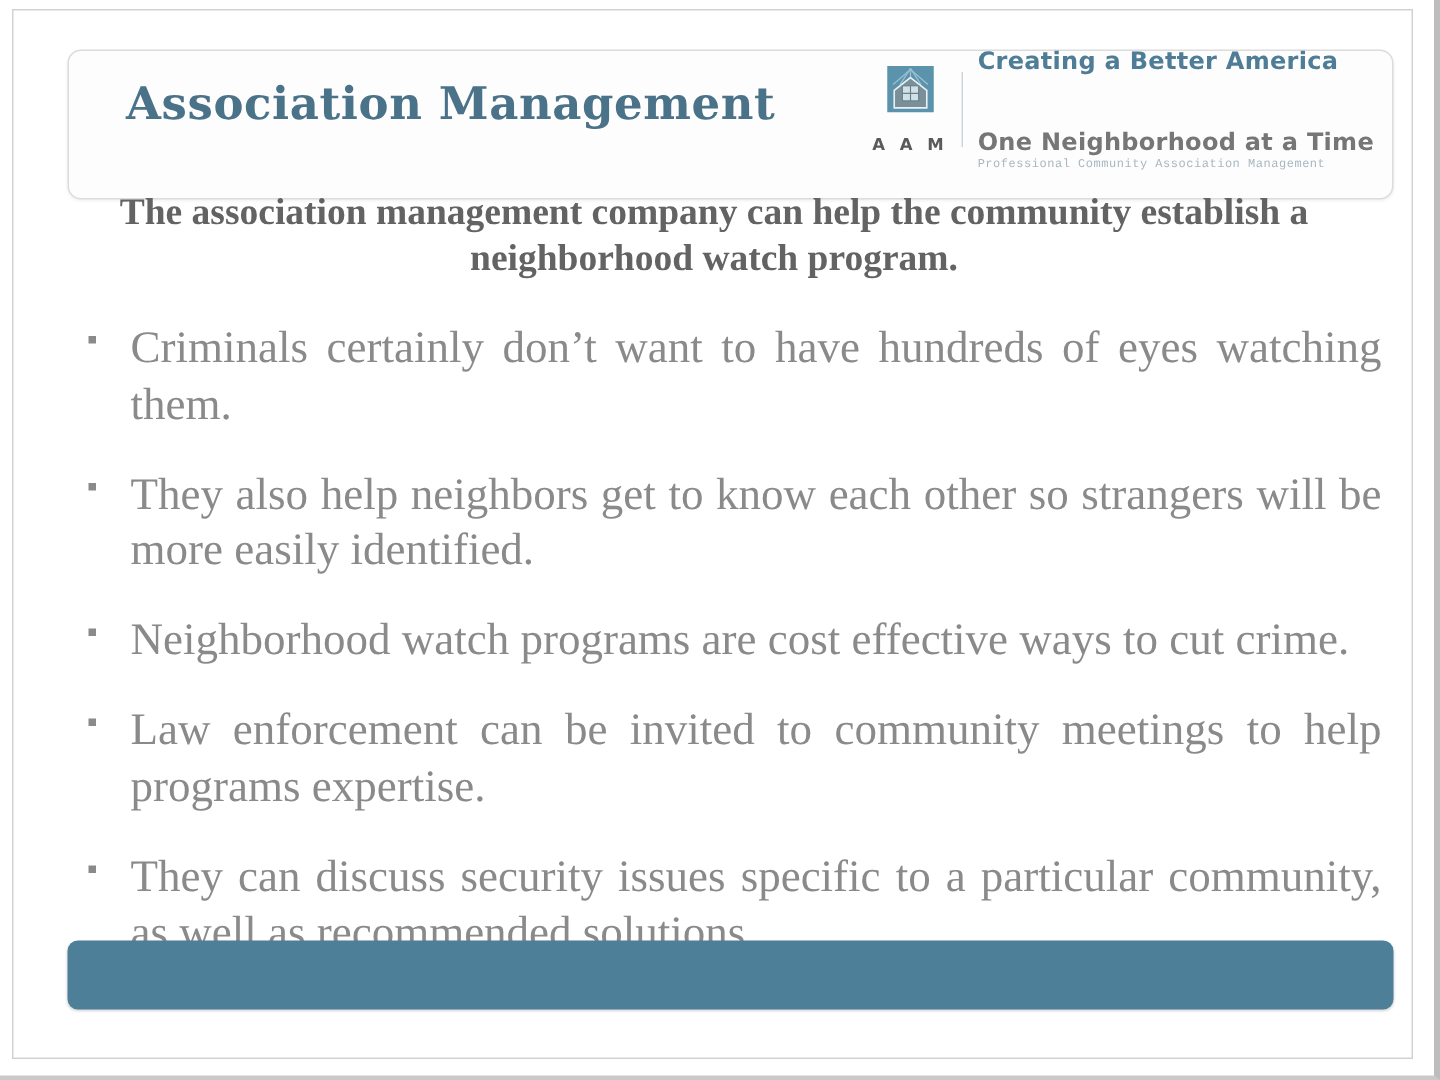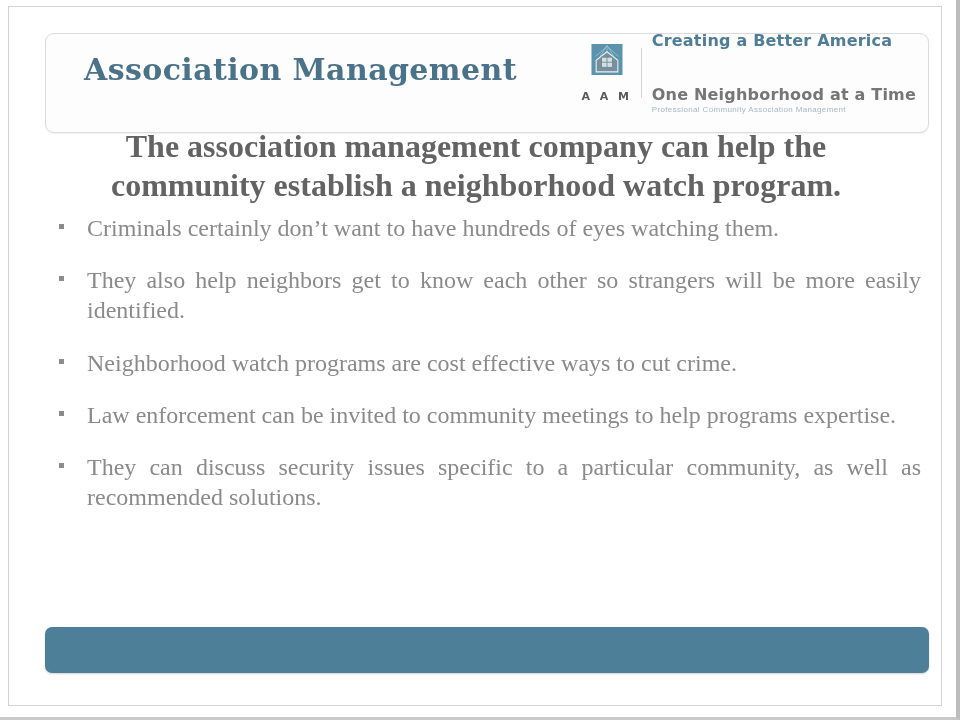--- a/index.html
+++ b/index.html
@@ -136,55 +136,55 @@
     font-weight: bold;
     font-size: 16px;
     color: #767676;
     line-height: 1.12;
     letter-spacing: 0.2px;
     margin-top: 36px;
   }
 
   .logo-line3 {
     margin-top: 2px;
-    font-family: Liberation Sans, sans-serif;
+    font-family: Liberation Mono, monospace;
     font-size: 8px;
     color: #a9b7c0;
     letter-spacing: 0.35px;
     line-height: 1.1;
   }
 
   
   .slide-heading {
     position: absolute;
     left: 46px;
     top: 110px;
     width: 814px;
     text-align: center;
     font-family: "Liberation Serif", serif;
     font-weight: bold;
-    font-size: 32px;
+    font-size: 25px;
     line-height: 1.22;
     color: #636363;
   }
 
   
   .bullet-list {
     position: absolute;
     left: 22px;
     top: 196px;
     width: 876px;
   }
 
   .bullet-item {
     position: relative;
     padding-left: 42px;
     margin-bottom: 22px;
     font-family: "Liberation Serif", serif;
-    font-size: 24px;
+    font-size: 30px;
     line-height: 1.26;
     color: #8a8a8a;
     text-align: justify;
   }
 
   .bullet-item:last-child {
     margin-bottom: 16px;
   }
 
   .bullet-marker {

